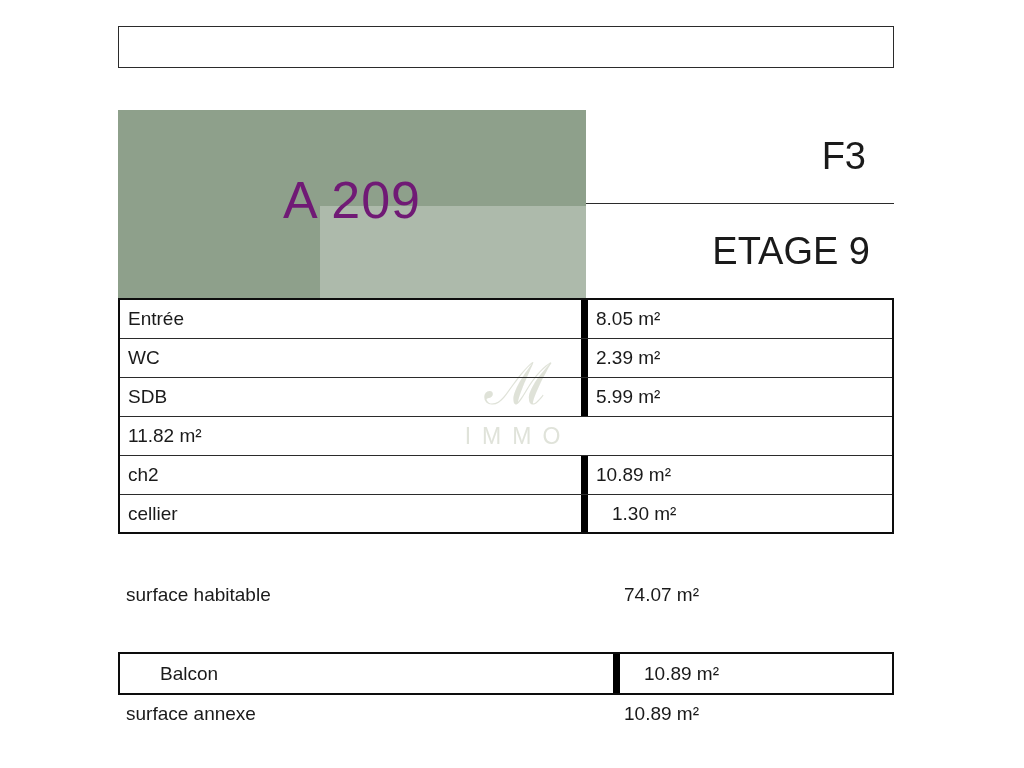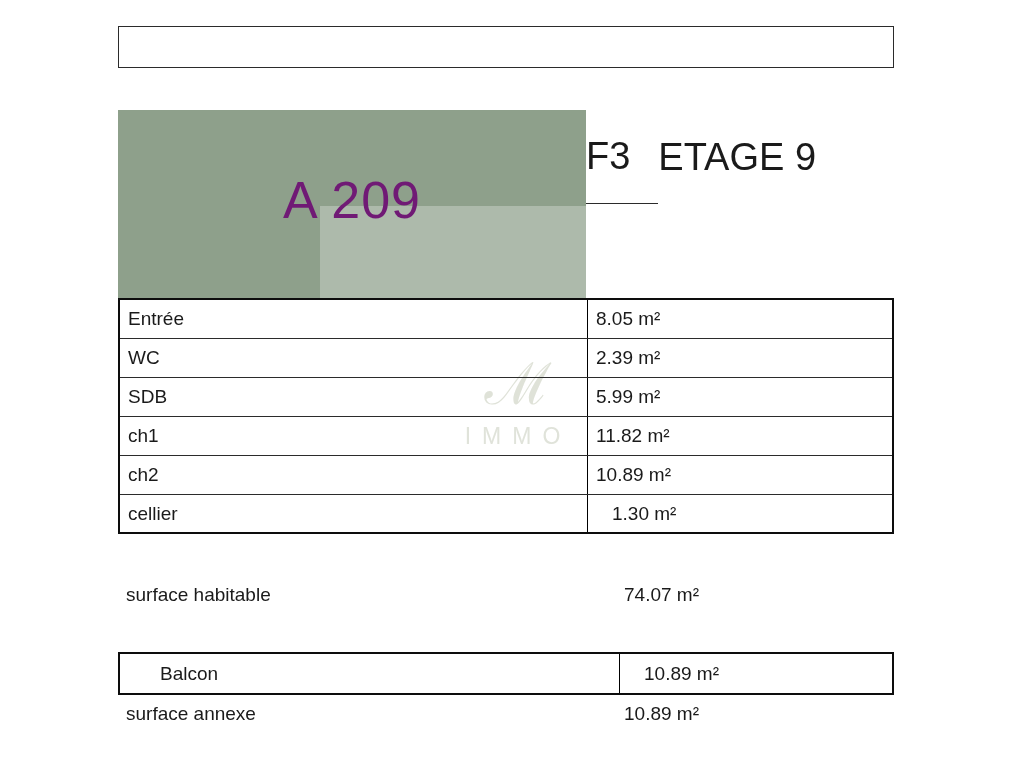--- a/index.html
+++ b/index.html
@@ -72,21 +72,21 @@
     font-size: 52px;
     letter-spacing: 1px;
     color: #701a75;
     z-index: 2;
   }
   .header-right {
     width: 308px;
     height: 188px;
     box-sizing: border-box;
     display: flex;
-    flex-direction: row;
+    flex-direction: column;
   }
   .header-type {
     height: 94px;
     box-sizing: border-box;
     border-bottom: 1px solid #2b2b2b;
     display: flex;
     align-items: center;
     justify-content: flex-end;
     padding-right: 28px;
     font-size: 38px;
@@ -143,21 +143,21 @@
     border-bottom: 1px solid #2b2b2b;
     box-sizing: border-box;
   }
   .row:last-child {
     border-bottom: 2px solid #0d0d0d;
     gap: 16px;
   }
   .cell-name {
     width: 468px;
     box-sizing: border-box;
-    border-right: 1px solid #000000;
+    border-right: 7px solid #000000;
     display: flex;
     align-items: center;
     padding-left: 8px;
     font-size: 19px;
   }
   .cell-val {
     flex: 1;
     box-sizing: border-box;
     display: flex;
     align-items: center;
@@ -232,21 +232,20 @@
     </div>
     <div class="row">
       <div class="cell-name">WC</div>
       <div class="cell-val">2.39 m²</div>
     </div>
     <div class="row">
       <div class="cell-name">SDB</div>
       <div class="cell-val">5.99 m²</div>
     </div>
     <div class="row">
-      <div class="cell-name">ch1</div>
       <div class="cell-val">11.82 m²</div>
     </div>
     <div class="row">
       <div class="cell-name">ch2</div>
       <div class="cell-val">10.89 m²</div>
     </div>
     <div class="row">
       <div class="cell-name">cellier</div>
       <div class="cell-val">1.30 m²</div>
     </div>

